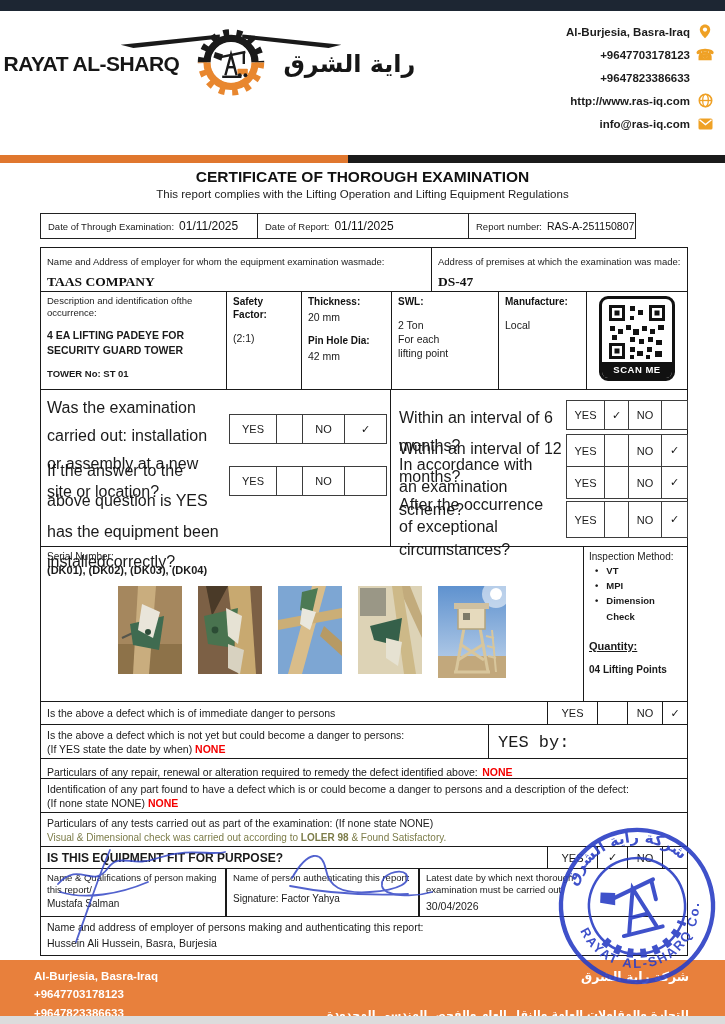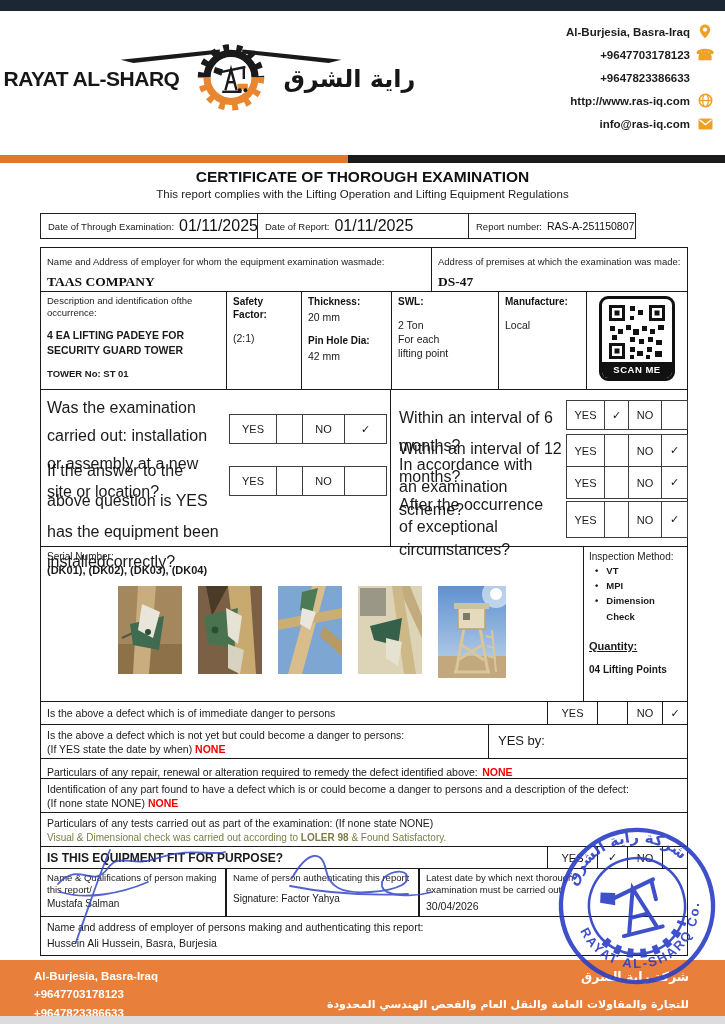--- a/index.html
+++ b/index.html
@@ -3,21 +3,21 @@
 <meta charset="utf-8">
 <style>
   * { box-sizing: border-box; margin: 0; padding: 0; }
   html,body { background:#fff; }
   body { font-family: "Liberation Sans", sans-serif; color:#1a1a1a; }
   .page { position:relative; width:725px; height:1024px; margin:0 auto; background:#fff; overflow:hidden; }
 
   .topbar { position:absolute; top:0; left:0; width:725px; height:11px; background:#1d2633; }
 
   
-  .logo-block { position:absolute; left:22px; top:37px; width:375px; text-align:center; }
+  .logo-block { position:absolute; left:22px; top:22px; width:375px; text-align:center; }
   .logo-row { display:flex; align-items:center; justify-content:center; gap:4px; height:84px; }
   .logo-en { font-size:21px; font-weight:800; letter-spacing:-0.5px; color:#161616; white-space:nowrap; }
   .logo-ar { font-size:24px; font-weight:bold; color:#161616; white-space:nowrap; }
   .arabic { font-family:"DejaVu Sans", sans-serif; direction:rtl; }
   .logo-gear { overflow:visible; flex:0 0 auto; }
   .tagline { margin-top:6px; font-size:11px; font-weight:bold; color:#3a3a3a; line-height:1.45; }
 
   .contact-block { position:absolute; right:12px; top:20px; width:250px; }
   .c-row { display:flex; justify-content:flex-end; align-items:center; gap:7px; height:23px; font-size:11.5px; font-weight:bold; color:#1c1c1c; }
   .c-icon { width:16px; height:16px; display:flex; align-items:center; justify-content:center; }
@@ -29,21 +29,21 @@
 
   .title { position:absolute; top:168px; left:0; width:725px; text-align:center; font-size:15.5px; font-weight:bold; color:#111; }
   .subtitle { position:absolute; top:188px; left:0; width:725px; text-align:center; font-size:11.5px; color:#222; }
 
   
   .date-table { position:absolute; left:40px; top:213px; width:596px; height:26px; display:flex; border:1.4px solid #222; }
   .dt-cell { display:flex; align-items:center; gap:5px; padding-left:7px; border-left:1.2px solid #222; overflow:hidden; white-space:nowrap; }
   .dt-cell:first-child { border-left:none; }
   .dt-w1 { width:216px; } .dt-w2 { width:211px; } .dt-w3 { flex:1; }
   .dt-lbl { font-size:9.5px; color:#222; }
-  .dt-val { font-size:16px; color:#111; }
+  .dt-val { font-size:12px; color:#111; }
   .dt-val-sm { font-size:10.5px; color:#111; }
 
   
   .main-table { position:absolute; left:40px; top:247px; width:648px; border:1.5px solid #1a1a1a; background:#fff; }
   .row { display:flex; border-top:1.2px solid #1a1a1a; position:relative; }
   .row:first-child { border-top:none; }
   .cell { border-left:1.2px solid #1a1a1a; padding:3px 6px; overflow:hidden; }
   .cell:first-child { border-left:none; }
   .lbl { font-size:9.5px; color:#222; line-height:1.3; }
   .lbl-b { font-size:10px; font-weight:bold; color:#111; line-height:1.3; }
@@ -88,21 +88,21 @@
   .qty-label { font-size:11px; font-weight:bold; text-decoration:underline; margin-top:16px; }
   .qty-val { font-size:10px; font-weight:bold; margin-top:12px; }
 
   .rowE { height:23px; align-items:stretch; }
   .yn-text { flex:1; display:flex; align-items:center; font-size:10.5px; padding:0 6px; }
   .yn { display:flex; align-items:center; justify-content:center; font-size:11px; border-left:1.2px solid #1a1a1a; }
   .yn-yes { width:50px; } .yn-g1 { width:30px; } .yn-no { width:35px; } .yn-g2 { width:25px; }
 
   .rowF { height:34px; }
   .cF1 { flex:1; border-right:1.2px solid #1a1a1a; }
-  .cF2 { width:198px; font-size:13px; padding-top:8px; padding-left:9px; }
+  .cF2 { width:198px; font-size:17px; padding-top:8px; padding-left:9px;font-family:Liberation Mono, monospace; }
   .rowG { height:20px; }
   .rowH { height:34px; }
   .rowI { height:34px; }
   .rowJ { height:22px; }
   .fit-q { flex:1; display:flex; align-items:center; font-size:12px; font-weight:bold; padding:0 6px; }
 
   .rowK { height:48px; }
   .cK1 { width:185px; border-right:1.2px solid #1a1a1a; }
   .cK2 { width:193px; border-right:1.2px solid #1a1a1a; }
   .cK3 { flex:1; }
@@ -110,21 +110,21 @@
   .sig-line { font-size:10px; margin-top:9px; }
   .rowL { height:39px; }
 
   .overlay { position:absolute; pointer-events:none; }
 
   
   .footer { position:absolute; left:0; top:960px; width:725px; height:56px; background:#E8803C; }
   .f-left { position:absolute; left:34px; top:7px; color:#fff; font-weight:bold; font-size:11.5px; line-height:1.6; }
   .f-right { position:absolute; right:36px; top:9px; color:#fff; font-weight:bold; text-align:right; }
   .f-ar1 { font-size:12.5px; }
-  .f-ar2 { font-size:11px; margin-top:14px; }
+  .f-ar2 { font-size:11px; margin-top:24px; }
   .bottom-strip { position:absolute; left:0; top:1016px; width:725px; height:8px; background:#dcdcdc; }
 
   .stamp { position:absolute; left:553px; top:822px; transform:rotate(-14deg); opacity:0.9; z-index:5; }
   .sig-svg { z-index:4; }
 </style>
 </head>
 <body>
 
 <div class="page">
   <div class="topbar"></div>

